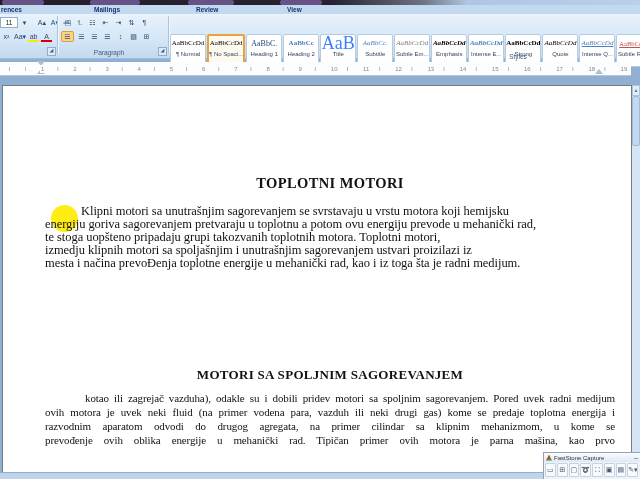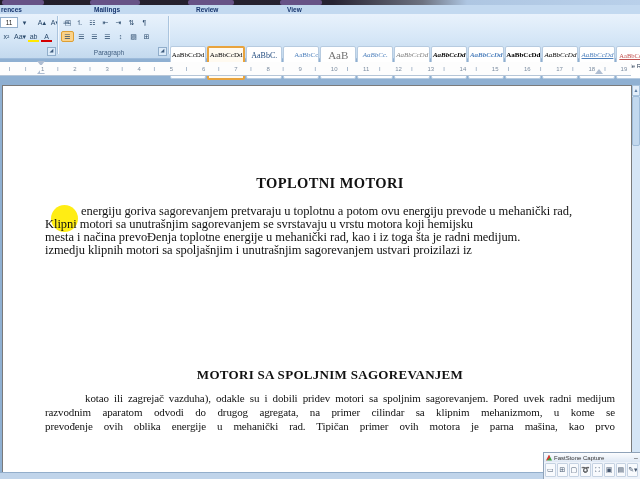--- a/index.html
+++ b/index.html
@@ -27,22 +27,22 @@
   .bar{display:block;height:2px;margin-top:-2px;}
   
   #style-cards{position:absolute;left:170px;top:16px;width:470px;height:34px;display:flex;overflow:hidden;}
   .stylecard{flex:0 0 34px;height:30px;background:#fff;border:1px solid #b7cbe0;border-radius:2px;
     margin-right:1px;text-align:center;padding-top:1px;}
   .stylecard.selected{border:2px solid #e8a33d;background:#fffaf0;padding-top:0;}
   .sample{display:block;height:15px;line-height:15px;font-size:7px;font-family:"Liberation Serif",serif;color:#000;
     white-space:nowrap;overflow:hidden;}
   .slabel{display:block;font-size:6px;color:#33455c;white-space:nowrap;overflow:hidden;}
   .s-h1{color:#1f497d;font-weight:normal;font-size:8px;}
-  .s-h2{color:#4f81bd;font-weight:normal;text-align:right;}
-  .s-title{color:#737373;font-size:11px;}
+  .s-h2{color:#4f81bd;font-weight:bold;}
+  .s-title{color:#3b82f6;font-size:18px;}
   .s-subtitle{color:#4f81bd;font-style:italic;}
   .s-subtle-em{color:#7f7f7f;font-style:italic;}
   .s-emphasis{font-style:italic;font-weight:bold;}
   .s-intense-e{color:#4f81bd;font-style:italic;font-weight:bold;}
   .s-strong{font-weight:bold;}
   .s-quote{font-style:italic;}
   .s-intense-q{color:#4f81bd;font-style:italic;text-decoration:underline;}
   .s-subtle-ref{color:#c0504d;text-decoration:underline;font-size:6.5px;}
   
   #ruler{position:absolute;left:0;top:62px;width:631px;height:13px;background:#fdfdfd;
@@ -124,21 +124,21 @@
   <div class="gsep" style="left:57px"></div>
 
   <div id="paragroup" style="position:absolute;left:59px;top:0;width:108px;height:43px;">
     <div id="para-row1" style="position:absolute;left:1px;top:3px;white-space:nowrap;"><span class="rbtn">≔</span><span class="rbtn">⒈</span><span class="rbtn">☷</span><span class="rbtn">⇤</span><span class="rbtn">⇥</span><span class="rbtn">⇅</span><span class="rbtn">¶</span></div>
     <div id="para-row2" style="position:absolute;left:1px;top:17px;white-space:nowrap;"><span class="rbtn active">☰</span><span class="rbtn">☰</span><span class="rbtn">☰</span><span class="rbtn">☰</span><span class="rbtn">↕</span><span class="rbtn">▨</span><span class="rbtn">⊞</span></div>
     <div class="grouplabel" style="left:0;width:100px;">Paragraph</div>
     <span class="launcher" style="left:99px;">◢</span>
   </div>
   <div class="gsep" style="left:168px"></div>
 
-  <div id="stylesgroup" style="position:absolute;left:168px;top:16px;width:472px;height:43px;">
+  <div id="stylesgroup" style="position:absolute;left:168px;top:4px;width:472px;height:43px;">
     <div id="style-cards" style="left:2px;">
         <div class="stylecard">
           <span class="sample ">AaBbCcDd</span>
           <span class="slabel">¶ Normal</span>
         </div>
         <div class="stylecard selected">
           <span class="sample ">AaBbCcDd</span>
           <span class="slabel">¶ No Spaci...</span>
         </div>
         <div class="stylecard">
@@ -213,28 +213,30 @@
     <span class="rnum" style="left: 555.2px;">17</span>
     <span class="rnum" style="left: 587.4px;">18</span>
     <span class="rnum" style="left: 619.6px;">19</span>
   </div>
 
 <div id="page">
   <div id="hl-dot" style="background: rgb(255, 236, 0);"></div>
   <div id="doc">
     <div id="doc-title">TOPLOTNI MOTORI</div>
     <div id="para1">
+        <div class="line">Klipni motori sa unutrašnjim sagorevanjem se svrstavaju u vrstu motora koji hemijsku</div>
         <div class="line">energiju goriva sagorevanjem pretvaraju u toplotnu a potom ovu energiju prevode u mehanički rad,</div>
-        <div class="line">Klipni motori sa unutrašnjim sagorevanjem se svrstavaju u vrstu motora koji hemijsku</div>
+        <div class="line">te stoga uopšteno pripadaju grupi takozvanih toplotnih motora. Toplotni motori,</div>
+        <div class="line">izmedju klipnih motori sa spoljašnjim i unutrašnjim sagorevanjem ustvari proizilazi iz</div>
         <div class="line">mesta i načina prevoĐenja toplotne energije u mehanički rad, kao i iz toga šta je radni medijum.</div>
-        <div class="line">izmedju klipnih motori sa spoljašnjim i unutrašnjim sagorevanjem ustvari proizilazi iz</div>
       </div>
     <div id="doc-h2">MOTORI SA SPOLJNIM SAGOREVANJEM</div>
     <div id="para2">
         <div class="line">kotao ili zagrejač vazduha), odakle su i dobili pridev motori sa spoljnim sagorevanjem. Pored uvek radni medijum</div>
+        <div class="line">ovih motora je uvek neki fluid (na primer vodena para, vazduh ili neki drugi gas) kome se predaje toplotna energija i</div>
         <div class="line">razvodnim aparatom odvodi do drugog agregata, na primer cilindar sa klipnim mehanizmom, u kome se</div>
         <div class="line">prevođenje ovih oblika energije u mehanički rad. Tipičan primer ovih motora je parna mašina, kao prvo</div>
       </div>
   </div>
 </div>
 
 <div id="vscroll">
   <div id="vscroll-up">▲</div>
   <div id="vscroll-thumb"></div>
 </div>

